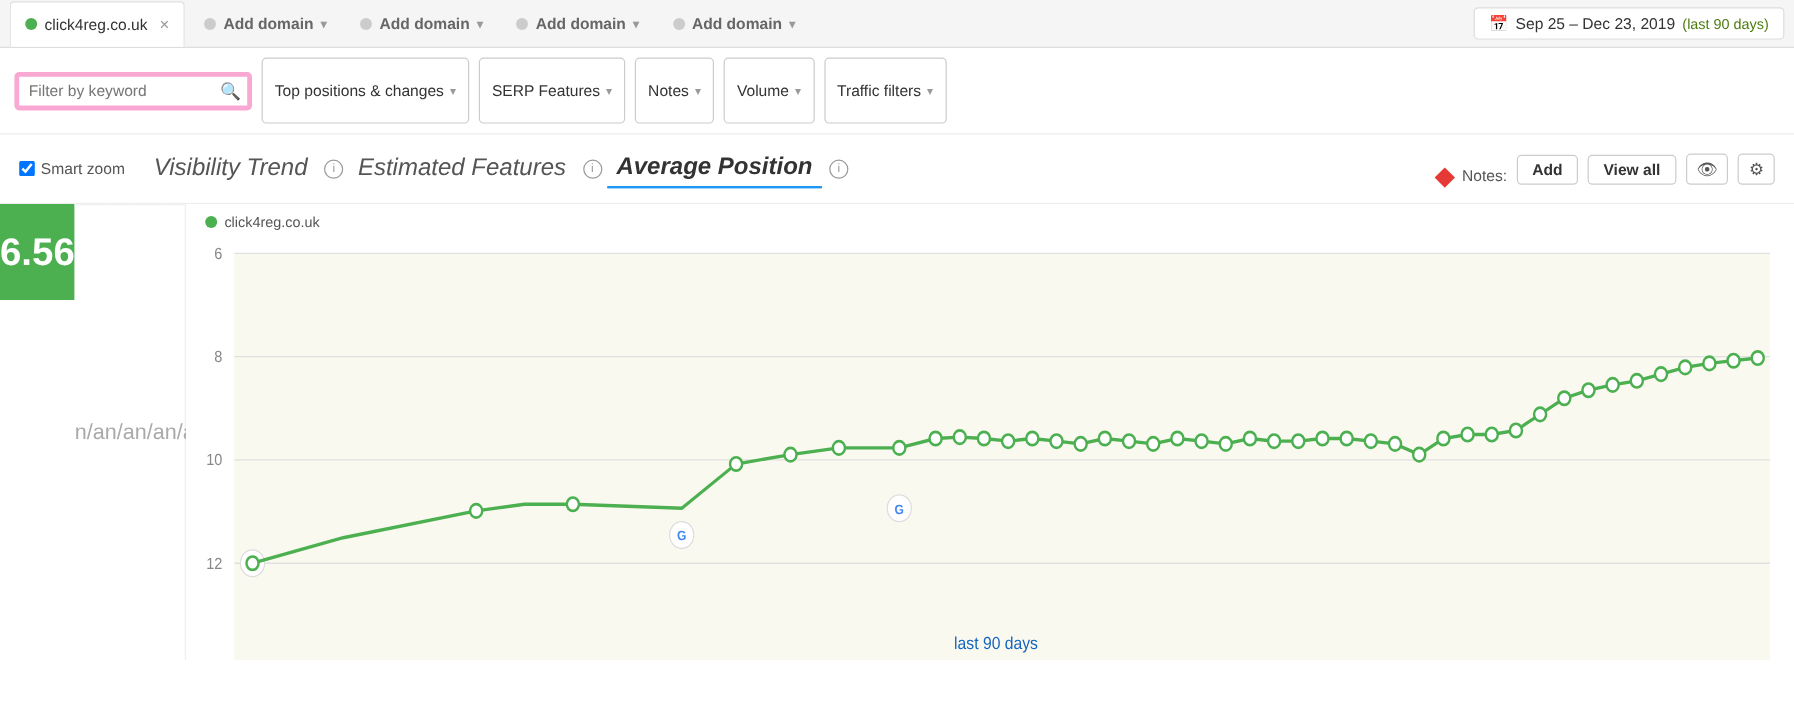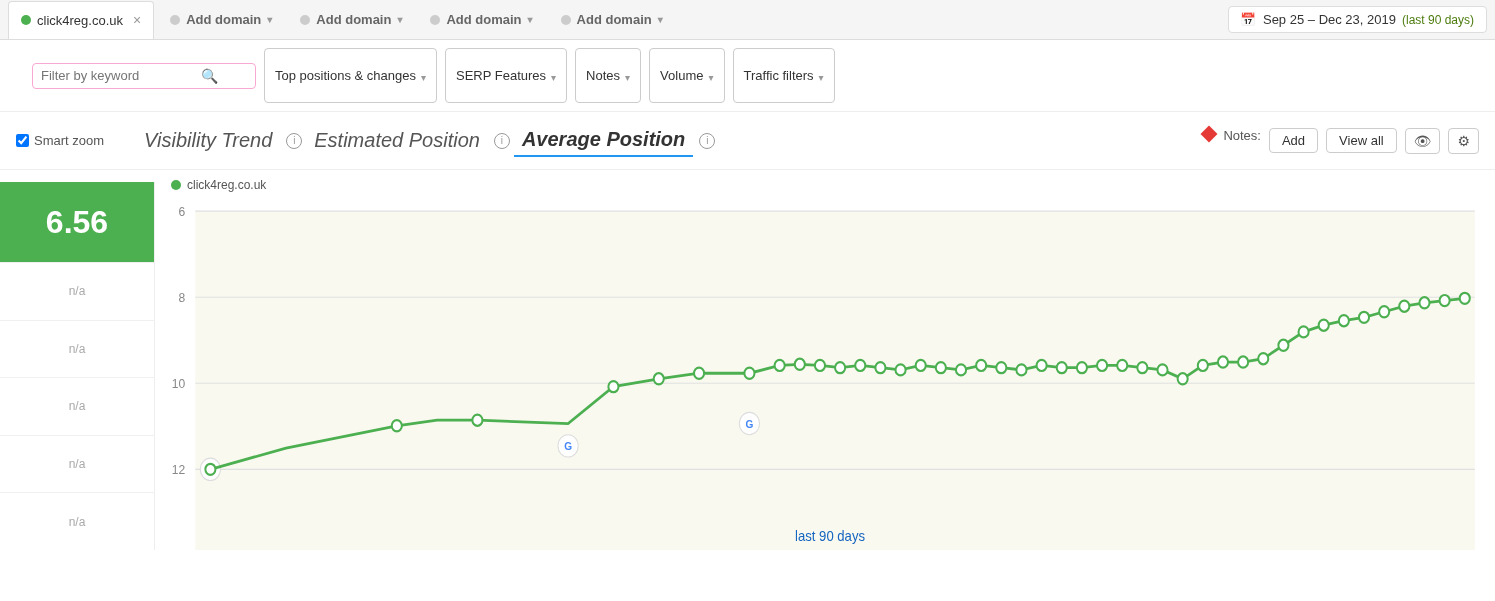--- a/index.html
+++ b/index.html
@@ -65,38 +65,37 @@
       display: flex;
       align-items: center;
       padding: 8px 12px;
       gap: 8px;
       border-bottom: 1px solid #eee;
       background: #fff;
     }
     .filter-input-wrap {
       display: flex;
       align-items: center;
-      border: 1px solid #f9a8d4;
+      border: 4px solid #f9a8d4;
       border-radius: 4px;
       padding: 4px 8px;
-      width: 224px;
-      background: #fff;
-      margin-left: 20px;
+      width: 198px;
+      background: #fff;
     }
     .filter-input {
       border: none;
       outline: none;
       font-size: 13px;
       width: 160px;
       color: #999;
     }
     .search-icon { color: #666; font-size: 14px; cursor: pointer; }
     .filter-btn {
       display: flex;
-      align-items: flex-end;
+      align-items: center;
       gap: 5px;
       border: 1px solid #ccc;
       background: #fff;
       padding: 19px 10px;
       border-radius: 4px;
       font-size: 13px;
       cursor: pointer;
       color: #333;
     }
 
@@ -112,21 +111,21 @@
       display: flex;
       align-items: center;
       padding: 12px 16px;
       border-bottom: 1px solid #eee;
       gap: 4px;
     }
     .smart-zoom {
       display: flex;
       align-items: center;
       gap: 5px;
-      margin-right: 28px;
+      margin-right: 12px;
       font-size: 13px;
       color: #555;
     }
     .smart-zoom input[type="checkbox"] { margin: 0; }
     .tab-btn {
       background: none;
       border: none;
       cursor: pointer;
       font-size: 20px;
       color: #555;
@@ -146,81 +145,81 @@
       height: 16px;
       border-radius: 50%;
       border: 1px solid #999;
       color: #999;
       font-size: 10px;
       cursor: pointer;
       margin-left: 2px;
     }
     .notes-section {
       display: flex;
-      align-items: flex-start;
+      align-items: flex-end;
       gap: 8px;
       margin-left: auto;
     }
     .notes-diamond {
       width: 12px;
       height: 12px;
       background: #e53935;
       transform: rotate(45deg);
       display: inline-block;
     }
     .notes-label { font-size: 13px; color: #555; }
     .notes-add-btn, .notes-viewall-btn {
       border: 1px solid #ccc;
       background: #fff;
       padding: 4px 12px;
       border-radius: 4px;
       font-size: 13px;
       cursor: pointer;
       color: #333;
+      font-weight: bold;
     }
     .icon-btn {
       border: 1px solid #ccc;
       background: #fff;
       padding: 4px 8px;
       border-radius: 4px;
       cursor: pointer;
       color: #555;
       font-size: 14px;
     }
 
     
     .chart-container {
       display: flex;
       height: 380px;
     }
     .chart-sidebar {
       width: 155px;
       display: flex;
-      flex-direction: column;
+      flex-direction: row;
       border-right: 1px solid #eee;
-      margin-top: 12px;
     }
     .score-box {
       background: #4caf50;
       color: #fff;
       font-size: 32px;
       font-weight: bold;
       display: flex;
       align-items: center;
       justify-content: center;
       height: 80px;
       flex-shrink: 0;
     }
     .na-row {
       flex: 1;
       display: flex;
       align-items: center;
       justify-content: center;
       color: #aaa;
-      font-size: 12px;
+      font-size: 18px;
       border-top: 1px solid #f0f0f0;
     }
     .chart-main {
       flex: 1;
       position: relative;
       overflow: hidden;
       background: #fff;
     }
     .chart-svg {
       width: 100%;
@@ -313,21 +312,21 @@
       <input type="checkbox" checked="" style="">
       <span>Smart zoom</span>
     </div>
 
     <button class="tab-btn">
       <span>Visibility Trend</span>
     </button>
     <span class="info-icon">i</span>
 
     <button class="tab-btn">
-      <span>Estimated Position</span>
+      <span>Estimated Features</span>
     </button>
     <span class="info-icon">i</span>
 
     <button class="tab-btn active">
       <span>Average Position</span>
     </button>
     <span class="info-icon">i</span>
 
     <div class="notes-section">
       <span class="notes-diamond"></span>

